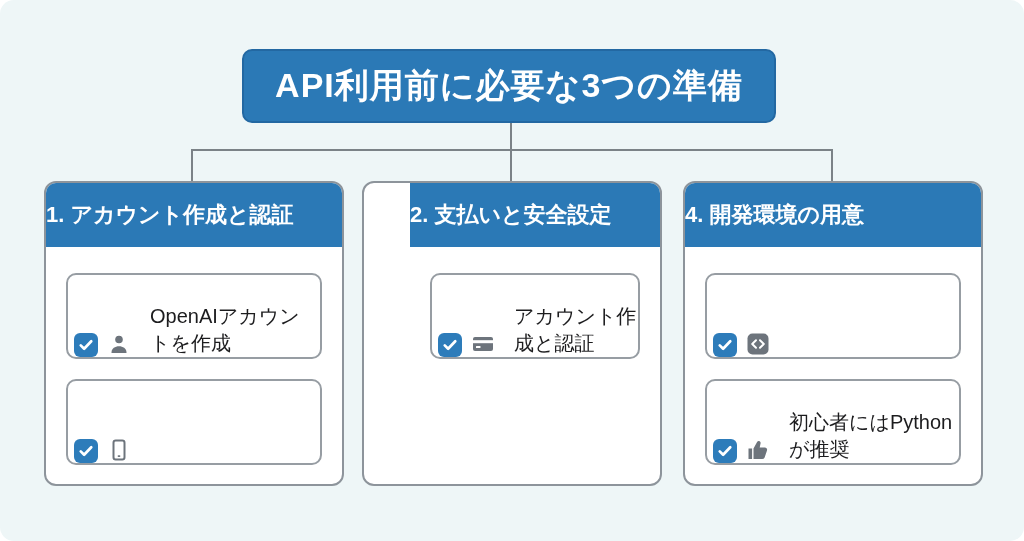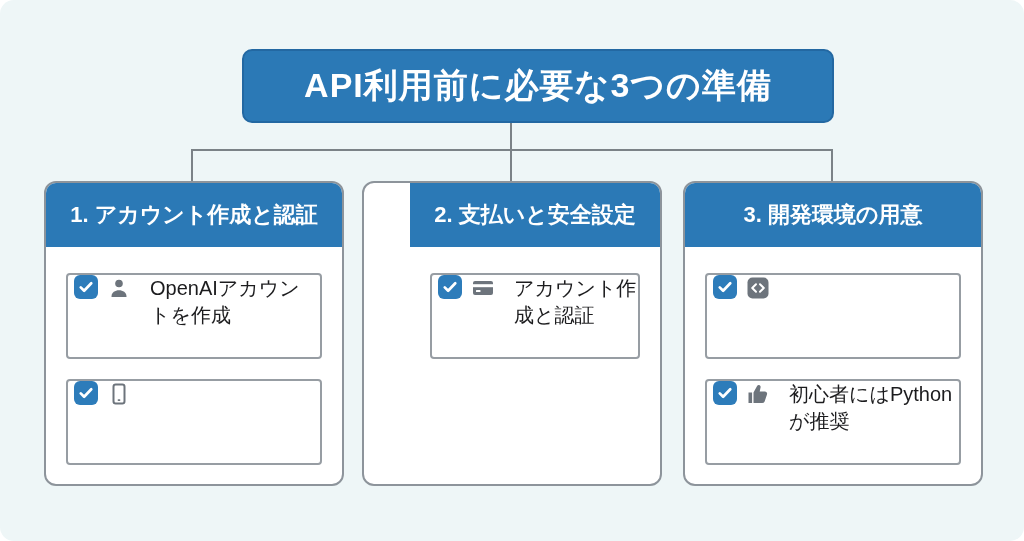--- a/index.html
+++ b/index.html
@@ -6,21 +6,21 @@
   html,body { width:1024px; height:541px; background:#ffffff; }
   body { font-family:"Liberation Sans","DejaVu Sans",sans-serif; }
 
   .canvas {
     position:relative; width:1024px; height:541px;
     background:#eef6f7; border-radius:14px; overflow:hidden;
   }
 
   
   .title-banner {
-    position:absolute; left:242px; top:49px; width:592px; height:74px;
+    position:absolute; left:242px; top:49px; width:534px; height:74px;
     background:#2b79b6; border:2px solid #2368a2; border-radius:10px;
     display:flex; align-items:center; justify-content:center;
   }
   .title-banner span {
     color:#ffffff; font-size:34px; font-weight:700; letter-spacing:1px;
     white-space:nowrap;
   }
 
   
   .line { position:absolute; background:#7b8287; }
@@ -32,35 +32,35 @@
     position:absolute; top:181px; width:300px; height:305px;
     background:#ffffff; border:2px solid #8d949b; border-radius:12px;
     overflow:hidden;
   }
   .card.c1 { left:44px; }
   .card.c2 { left:362px;padding-left:46px; }
   .card.c3 { left:683px; }
 
   .card-header {
     height:64px; background:#2b79b6;
-    display:flex; align-items:center; justify-content:center;
+    display:flex; align-items:center; justify-content:flex-start;
   }
   .card-header span {
     color:#ffffff; font-size:22px; font-weight:700; white-space:nowrap;
   }
 
   .card-body {
     padding:26px 20px 0 20px;
     display:flex; flex-direction:column; gap:20px;
   }
 
   .check-item {
     height:86px; background:#ffffff;
-    border:2px solid #979da3; border-radius:4px;
-    display:flex; align-items:flex-start; gap:8px; padding-left:6px;
+    border:2px solid #979da3; border-radius:10px;
+    display:flex; align-items:flex-end; gap:8px; padding-left:6px;
   }
   .checkbox {
     flex:none; width:24px; height:24px; border-radius:6px;
     background:#2d7cba; display:flex; align-items:center; justify-content:center;
   }
   .item-icon {
     flex:none; width:26px; height:26px; margin-right:10px;
     display:flex; align-items:center; justify-content:center;
   }
   .item-text {
@@ -142,21 +142,21 @@
         </span>
         <span class="item-text">アカウント作成と認証</span>
       </div>
 
 
     </div>
   </div>
 
   <div class="card c3">
     <div class="card-header">
-      <span>3. 開発環境の用意</span>
+      <span>4. 開発環境の用意</span>
     </div>
     <div class="card-body">
 
       <div class="check-item">
         <span class="checkbox">
           <svg width="18" height="18" viewBox="0 0 24 24">
               <path d="M5 12.5l4.5 4.5L19 7" fill="none" stroke="#ffffff" stroke-width="3.6" stroke-linecap="round" stroke-linejoin="round"></path>
             </svg>
         </span>
         <span class="item-icon">

